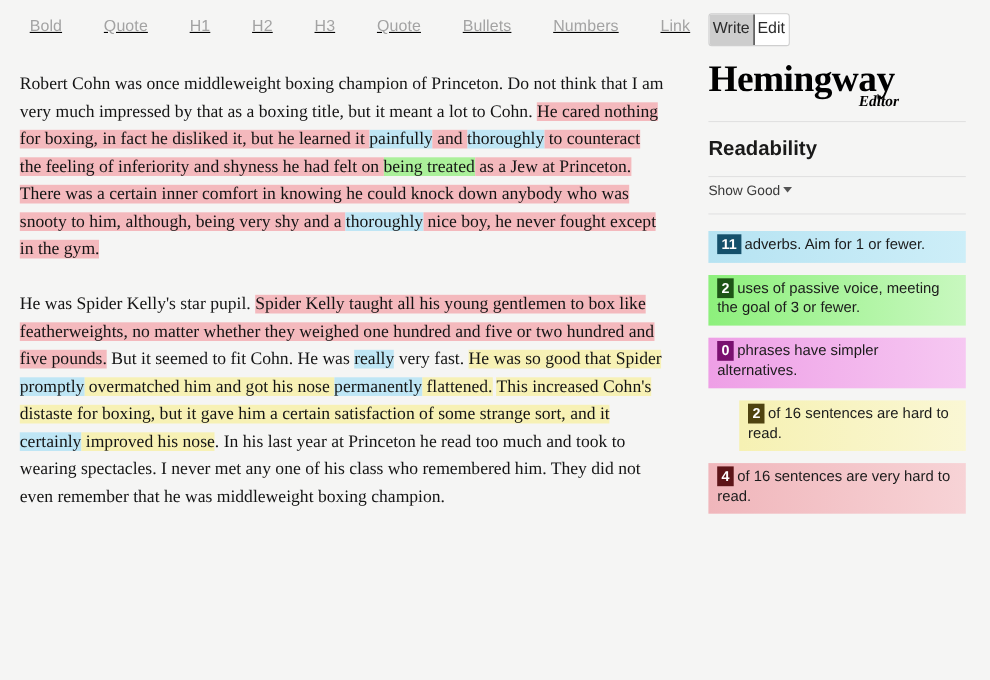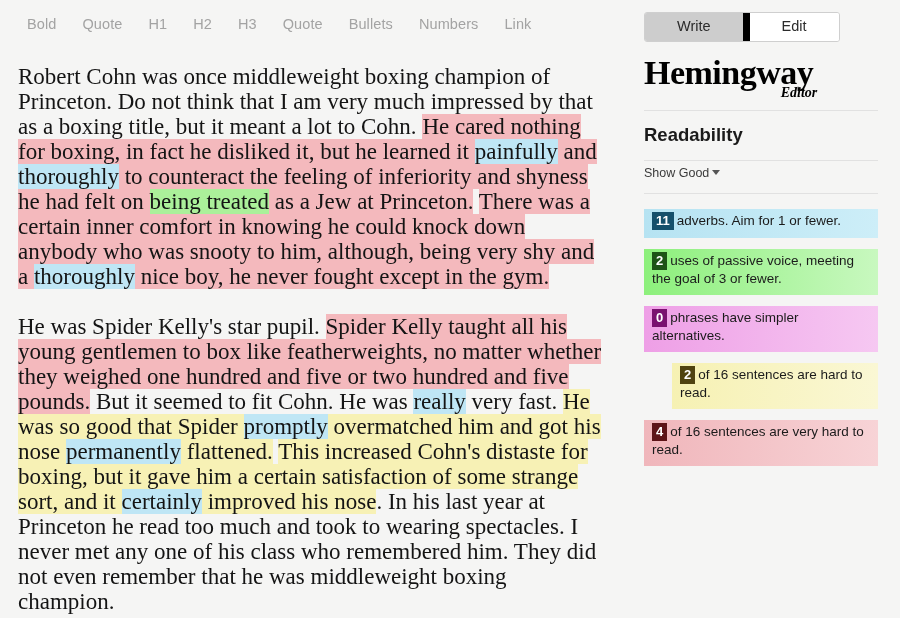--- a/index.html
+++ b/index.html
@@ -27,39 +27,40 @@
     height: 618px;
     box-sizing: border-box;
     position: relative;
     background: #f5f5f4;
   }
   .toolbar {
     height: 48px;
     display: flex;
     align-items: center;
     padding-left: 18px;
-    gap: 0px;
-    box-sizing: border-box;
+    gap: 12px;
+    box-sizing: border-box;
+    text-decoration: underline;
   }
   .tool-btn {
     color: #a3a3a3;
     font-size: 14.5px;
     font-family: "Liberation Sans", sans-serif;
     padding: 4px 13px;
     cursor: pointer;
     white-space: nowrap;
     letter-spacing: 0.1px;
   }
   .tool-btn:first-child { padding-left: 9px; }
 
   .doc {
     padding: 16px 28px 0 18px;
     box-sizing: border-box;
     font-family: "Liberation Serif", serif;
-    font-size: 23px;
+    font-size: 16px;
     line-height: 25px;
     color: #141414;
   }
   .doc p {
     margin: 0 0 25px 0;
   }
   .hl-hard      { background: #f7f1b5; }
   .hl-veryhard  { background: #f4b9bd; }
   .hl-adverb    { background: #bfe6f5; }
   .hl-passive   { background: #abf09a; }
@@ -75,32 +76,32 @@
   }
   .mode-switch {
     display: inline-flex;
     border: 1px solid #cfcfcf;
     border-radius: 3px;
     overflow: hidden;
     margin: 2px 0 0 0;
   }
   .mode-btn {
     font-size: 14.5px;
-    padding: 5px 32px 6px;
+    padding: 5px 3px 6px;
     font-family: "Liberation Sans", sans-serif;
     color: #2b2b2b;
     background: #ffffff;
     cursor: pointer;
     line-height: 1.15;
   }
   .mode-btn.active {
     background: #cdcdcd;
   }
   .mode-btn + .mode-btn {
-    border-left: 7px solid #000000;
+    border-left: 1px solid #000000;
   }
 
   .brand {
     margin: 14px 0 0 0;
     font-family: "Liberation Serif", serif;
     font-weight: bold;
     font-size: 34px;
     color: #000;
     letter-spacing: -0.5px;
     line-height: 1;

